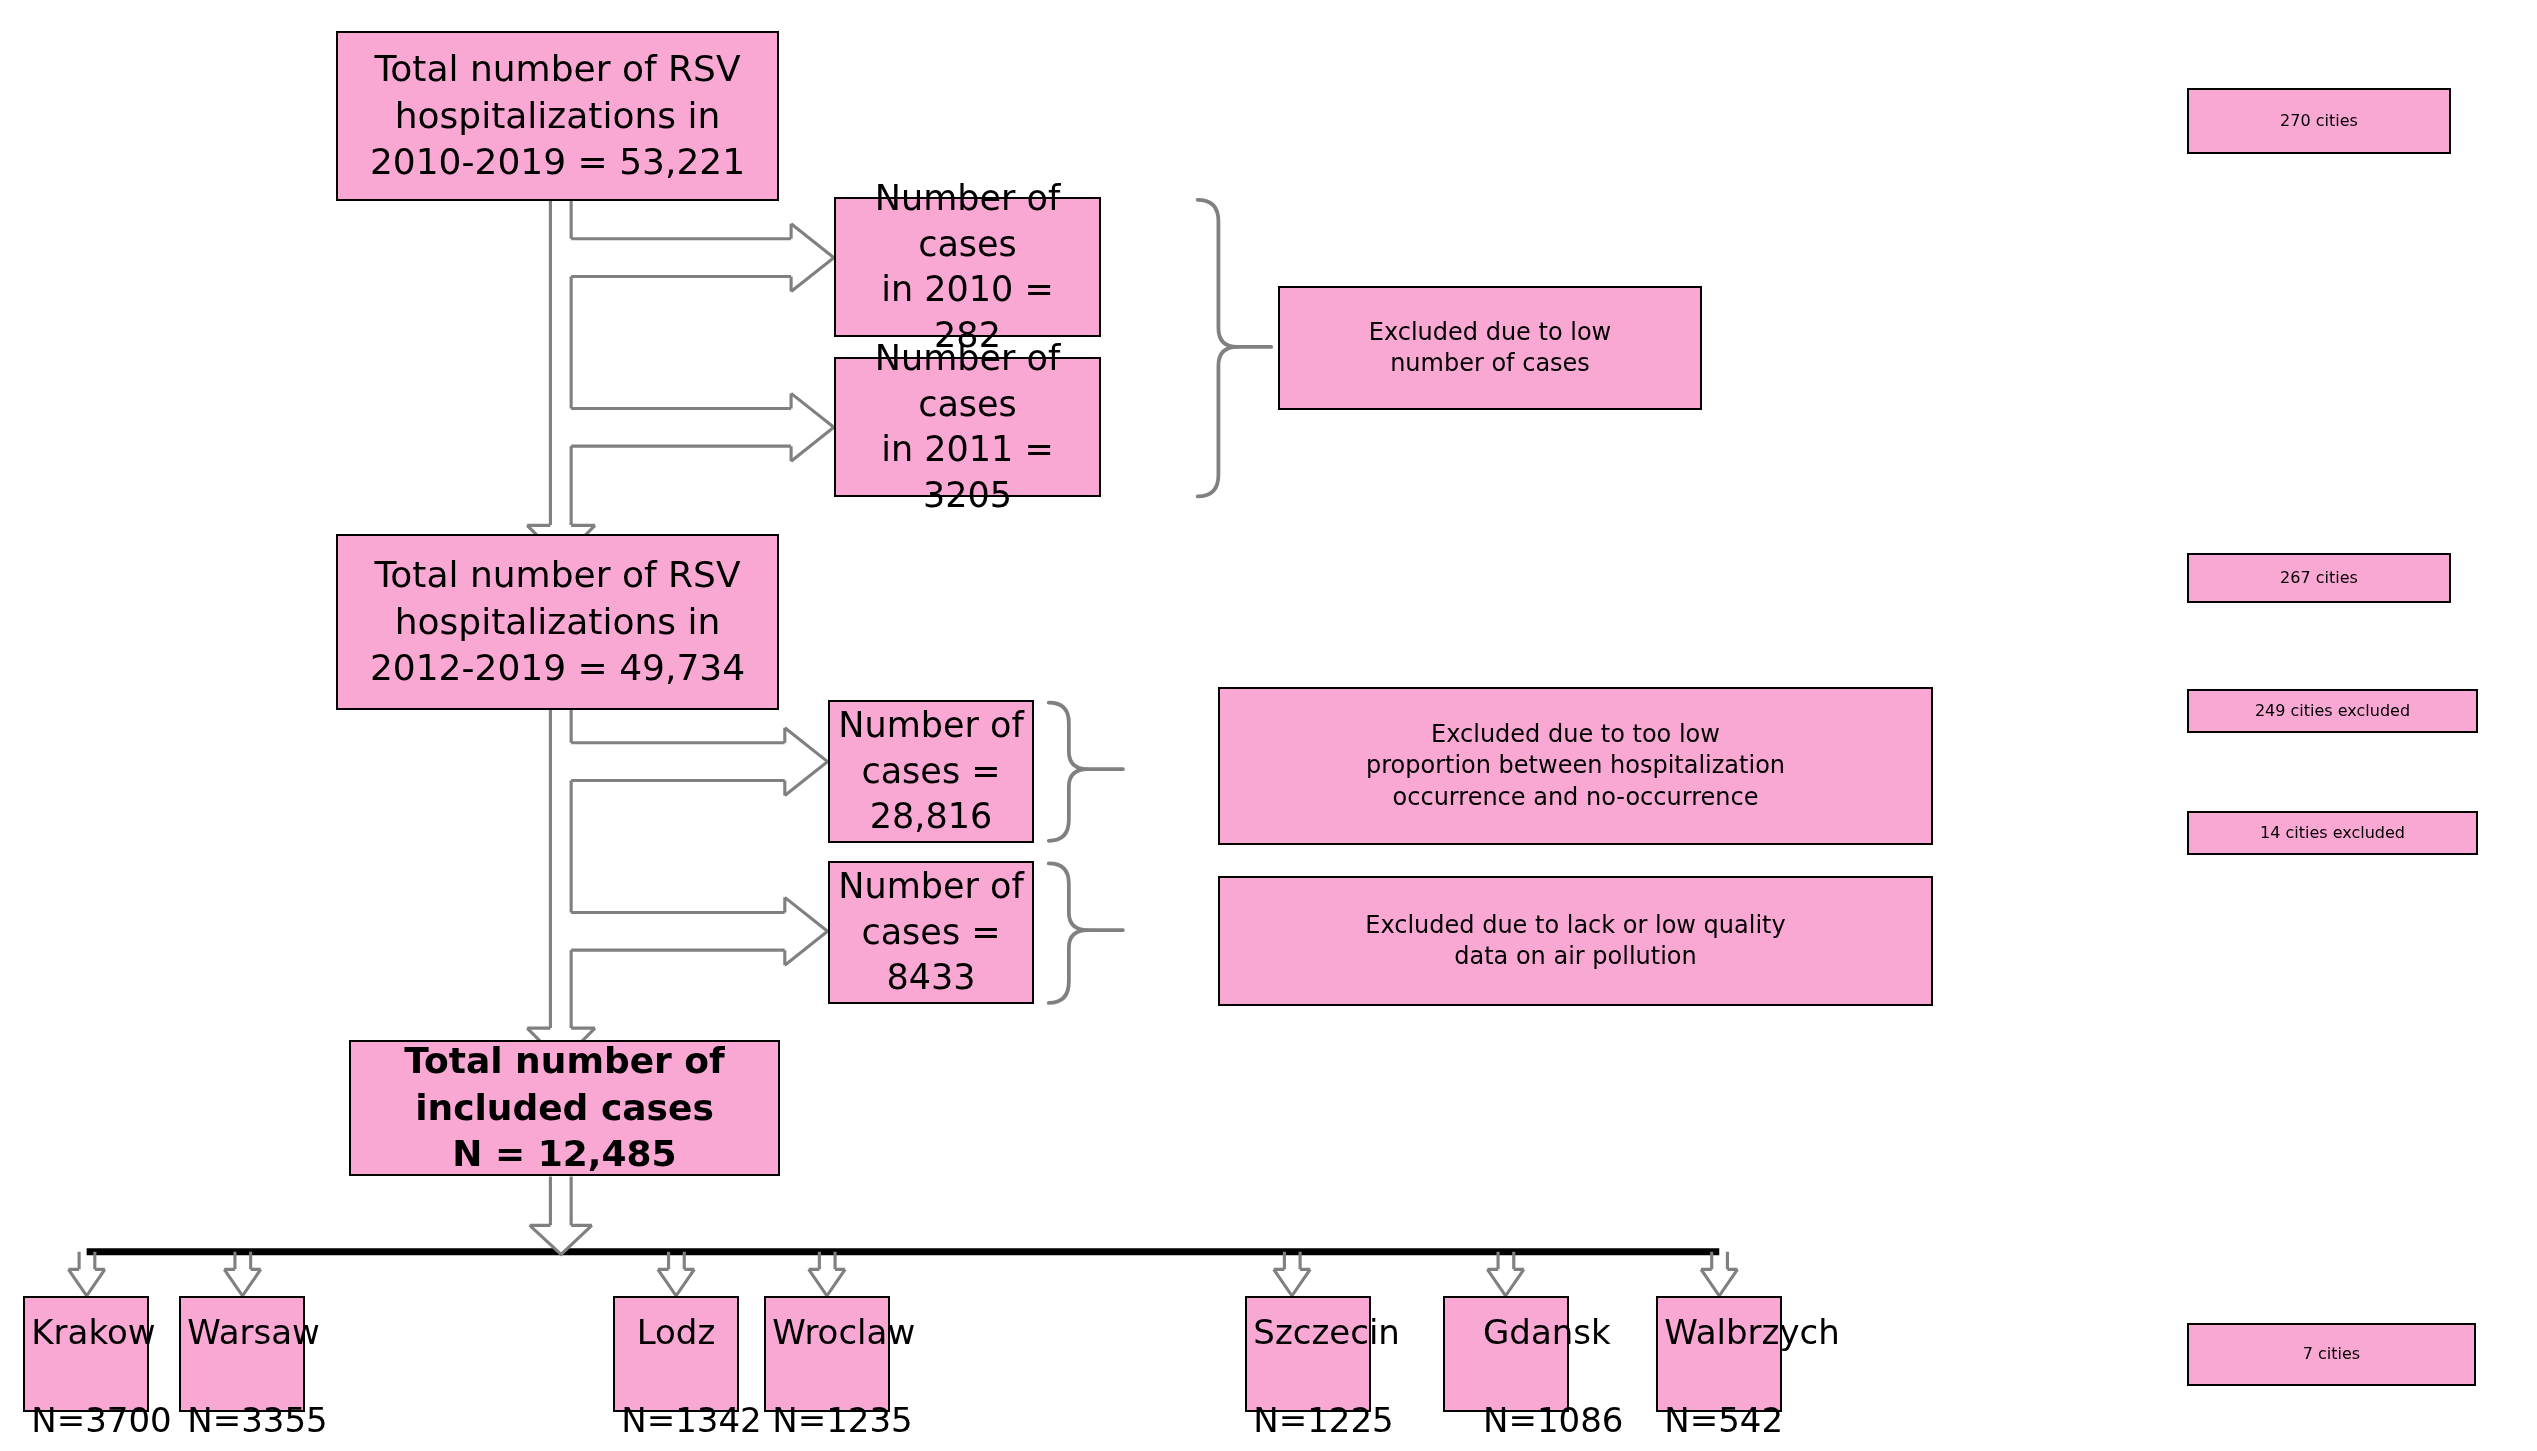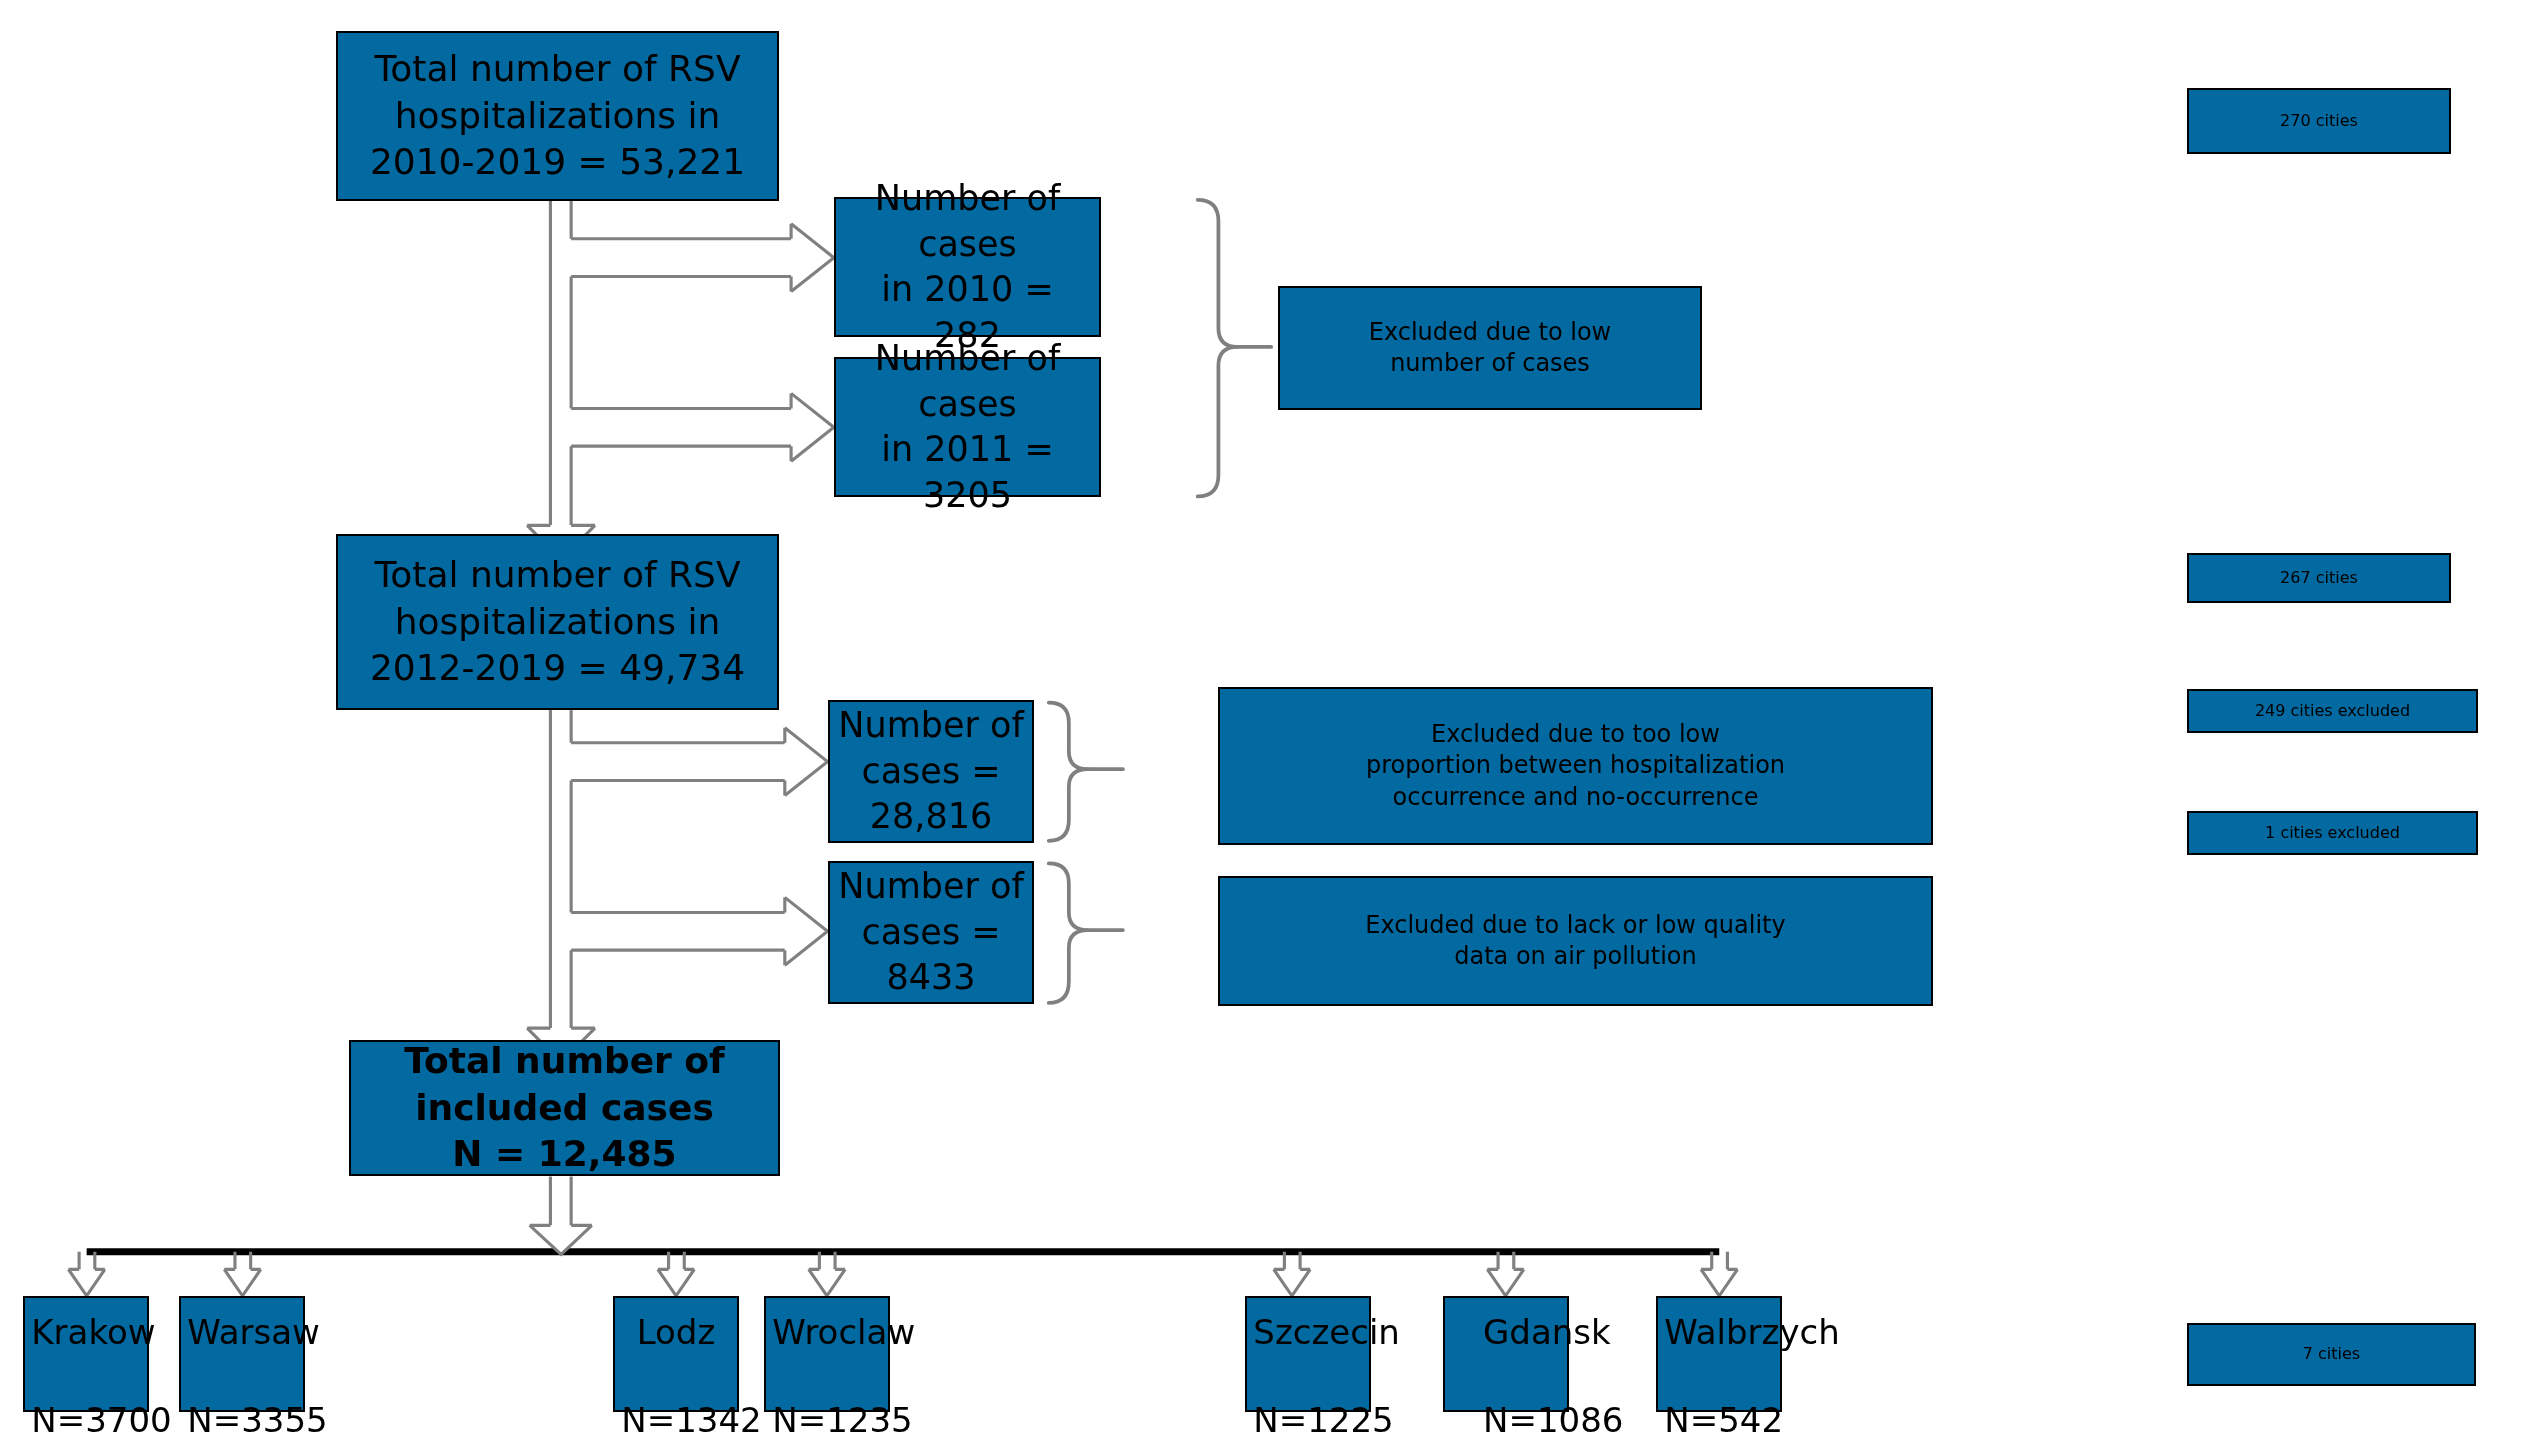--- a/index.html
+++ b/index.html
@@ -22,21 +22,21 @@
     position: absolute;
     left: 0; top: 0;
     width: 2538px;
     height: 1451px;
     pointer-events: none;
   }
   .node {
     position: absolute;
     box-sizing: border-box;
     border: 2.5px solid #000000;
-    background: #0369a1;
+    background: #f9a8d4;
     display: flex;
     align-items: center;
     justify-content: flex-start;
     text-align: center;
     color: #000000;
     line-height: 1.30;
     padding: 2.5px 6.3px;
     z-index: 5;
   }
   .node .txt { width: 100%; display: block; white-space: pre-line; }
@@ -224,21 +224,21 @@
 
   <div class="node f-side" style="left:2187px; top:553px; width:264px; height:50px;">
     <span class="txt">267 cities</span>
   </div>
 
   <div class="node f-side" style="left:2187px; top:689px; width:291px; height:44px;">
     <span class="txt">249 cities excluded</span>
   </div>
 
   <div class="node f-side" style="left:2187px; top:811px; width:291px; height:44px;">
-    <span class="txt">1 cities excluded</span>
+    <span class="txt">14 cities excluded</span>
   </div>
 
   <div class="node f-side" style="left:2187px; top:1323px; width:289px; height:63px;">
     <span class="txt">7 cities</span>
   </div>
 
   <div class="node f-city" style="left:23px; top:1296px; width:126px; height:116px;">
     <span class="txt">
       <span>Krakow</span><br>
       <span>N=3700</span>

